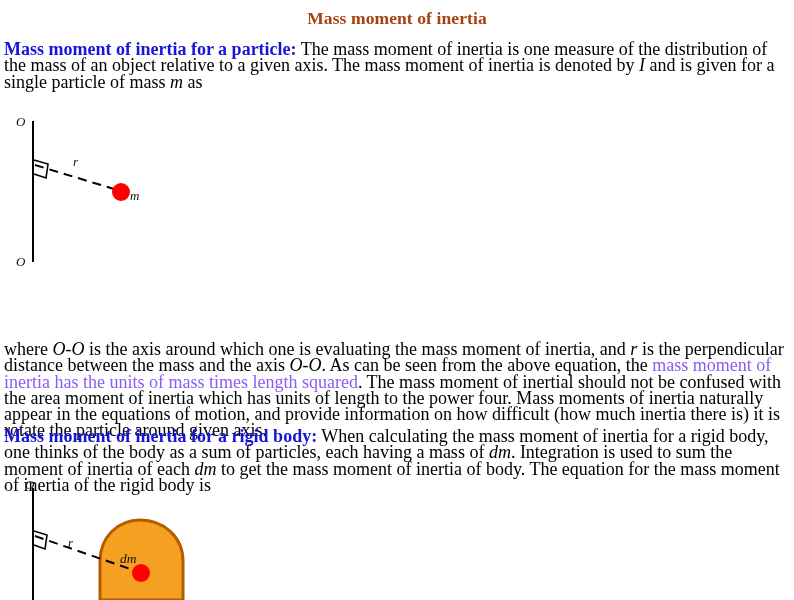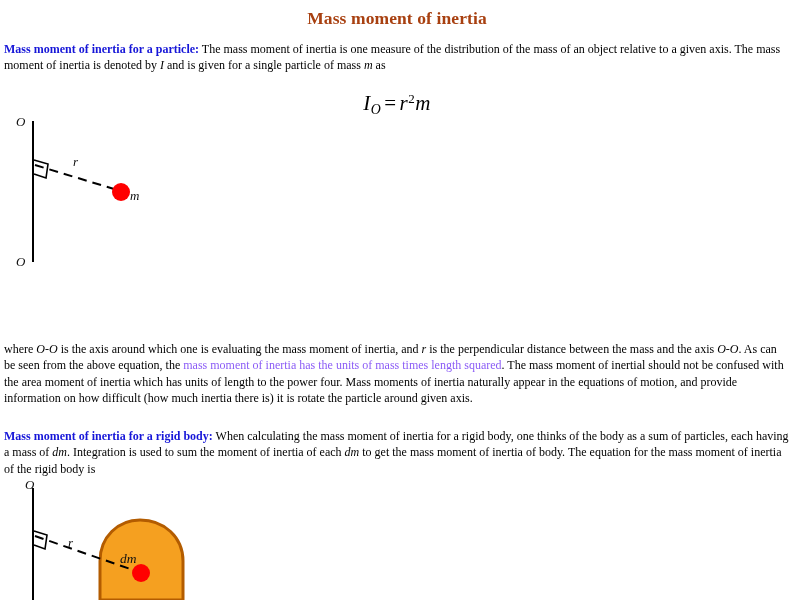--- a/index.html
+++ b/index.html
@@ -37,21 +37,21 @@
     color: #a84010;
     letter-spacing: 0.1px;
   }
 
   
   .para {
     position: absolute;
     left: 4px;
     width: 786px;
     text-align: left;
-    font-size: 12px;
+    font-size: 18px;
     line-height: 16.3px;
   }
   .p1 { top: 41px; }
   .p2 { top: 341px; }
   .p3 { top: 428px; }
 
   .lead {
     color: #1616d8;
     font-weight: bold;
   }
@@ -127,23 +127,20 @@
 <body>
 
 <div class="page">
 
   <div class="doc-title">Mass moment of inertia</div>
 
   <div class="para p1">
     <span class="lead">Mass moment of inertia for a particle:</span><span> The mass moment of inertia is one measure of the distribution of the mass of an object relative to a given axis. The mass moment of inertia is denoted by </span><span class="it">I</span><span> and is given for a single particle of mass </span><span class="it">m</span><span> as</span>
   </div>
 
-  <div class="equation">
-    <span>I</span><span class="sub">O</span><span class="eq-op">=</span><span>r</span><span class="sup">2</span><span>m</span>
-  </div>
 
   <div class="figure fig1">
     <svg class="fig-svg" width="260" height="185" viewBox="0 0 260 185">
 
       <line x1="33" y1="11" x2="33" y2="152" stroke="#000000" stroke-width="2"></line>
 
       <path d="M 34 50 L 48 54 L 46 68 L 34 64" fill="none" stroke="#000000" stroke-width="1.6"></path>
 
       <line x1="35" y1="55" x2="114" y2="79" stroke="#000000" stroke-width="2" stroke-dasharray="9,6"></line>
 

